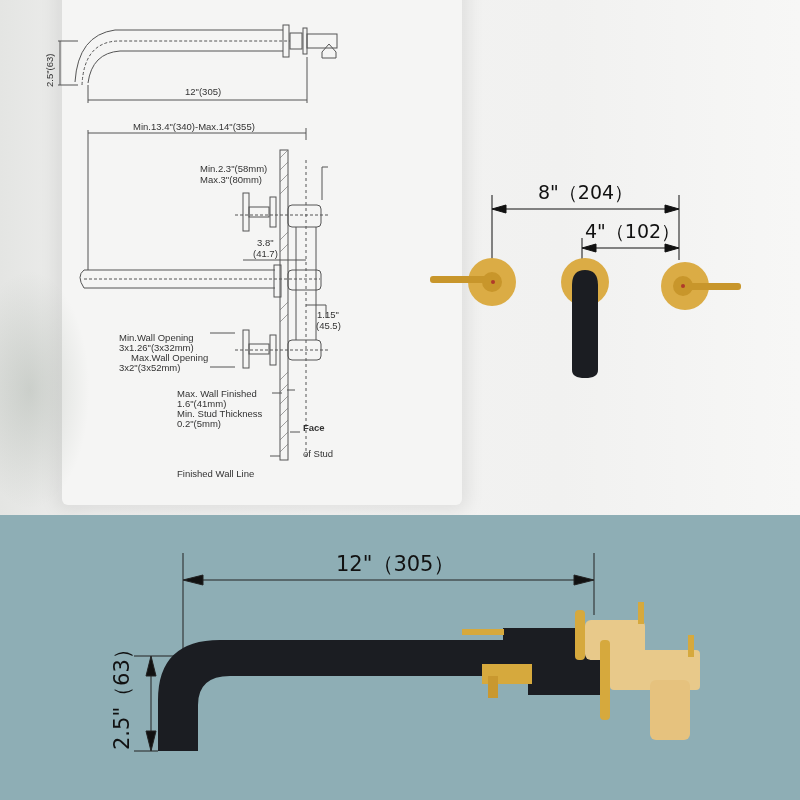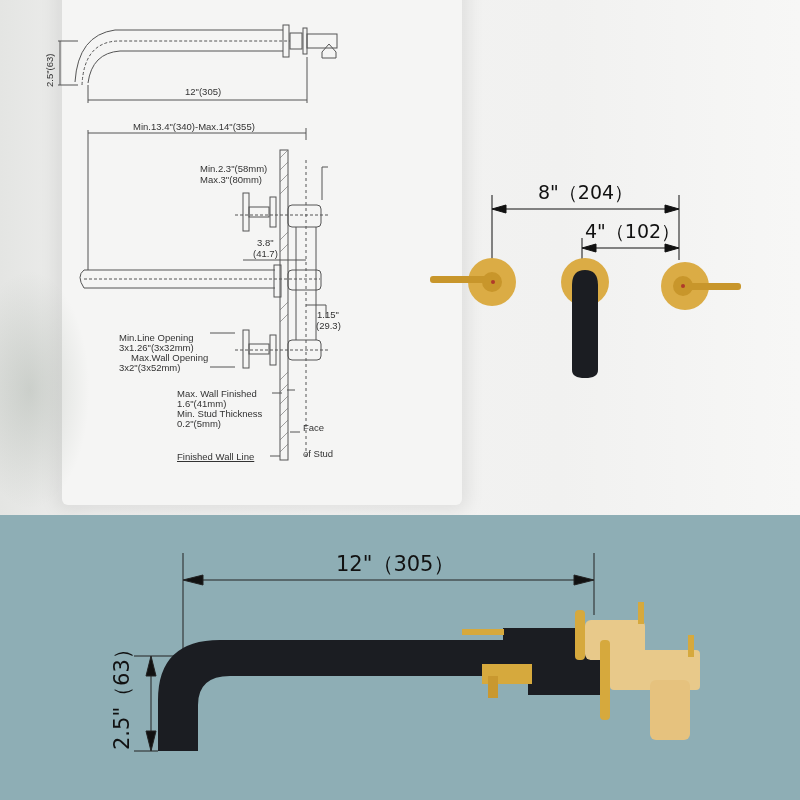--- a/index.html
+++ b/index.html
@@ -158,30 +158,30 @@
 </svg>
 
 <div class="t vert" style="left:44px;top:87px;">2.5"(63)</div>
 <div class="t" style="left:185px;top:86px;">12"(305)</div>
 <div class="t" style="left:133px;top:121px;">Min.13.4"(340)-Max.14"(355)</div>
 <div class="t" style="left:200px;top:163px;">Min.2.3"(58mm)</div>
 <div class="t" style="left:200px;top:174px;">Max.3"(80mm)</div>
 <div class="t" style="left:257px;top:237px;">3.8"</div>
 <div class="t" style="left:253px;top:248px;">(41.7)</div>
 <div class="t" style="left:317px;top:309px;">1.15"</div>
-<div class="t" style="left:316px;top:320px;">(29.3)</div>
-<div class="t" style="left:119px;top:332px;">Min.Line Opening</div>
+<div class="t" style="left:316px;top:320px;">(45.5)</div>
+<div class="t" style="left:119px;top:332px;">Min.Wall Opening</div>
 <div class="t" style="left:119px;top:342px;">3x1.26"(3x32mm)</div>
 <div class="t" style="left:119px;top:352px;padding-left:12px;">Max.Wall Opening</div>
 <div class="t" style="left:119px;top:362px;">3x2"(3x52mm)</div>
 <div class="t" style="left:177px;top:388px;">Max. Wall Finished</div>
 <div class="t" style="left:177px;top:398px;">1.6"(41mm)</div>
 <div class="t" style="left:177px;top:408px;">Min. Stud Thickness</div>
 <div class="t" style="left:177px;top:418px;">0.2"(5mm)</div>
-<div class="t" style="left:303px;top:422px;">Face</div>
+<div class="t" style="left:303px;top:422px;font-weight:bold;">Face</div>
 <div class="t" style="left:303px;top:448px;">of Stud</div>
-<div class="t" style="left:177px;top:451px;text-decoration:underline;">Finished Wall Line</div>
+<div class="t" style="left:177px;top:468px;">Finished Wall Line</div>
 
 <div class="big" style="left:538px;top:180px;font-size:19px;">8"（204）</div>
 <div class="big" style="left:585px;top:219px;font-size:19px;">4"（102）</div>
 
 <div class="big" style="left:336px;top:550px;">12"（305）</div>
 <div class="big vert" style="left:108px;top:750px;">2.5"（63）</div>
 
 </body></html>

